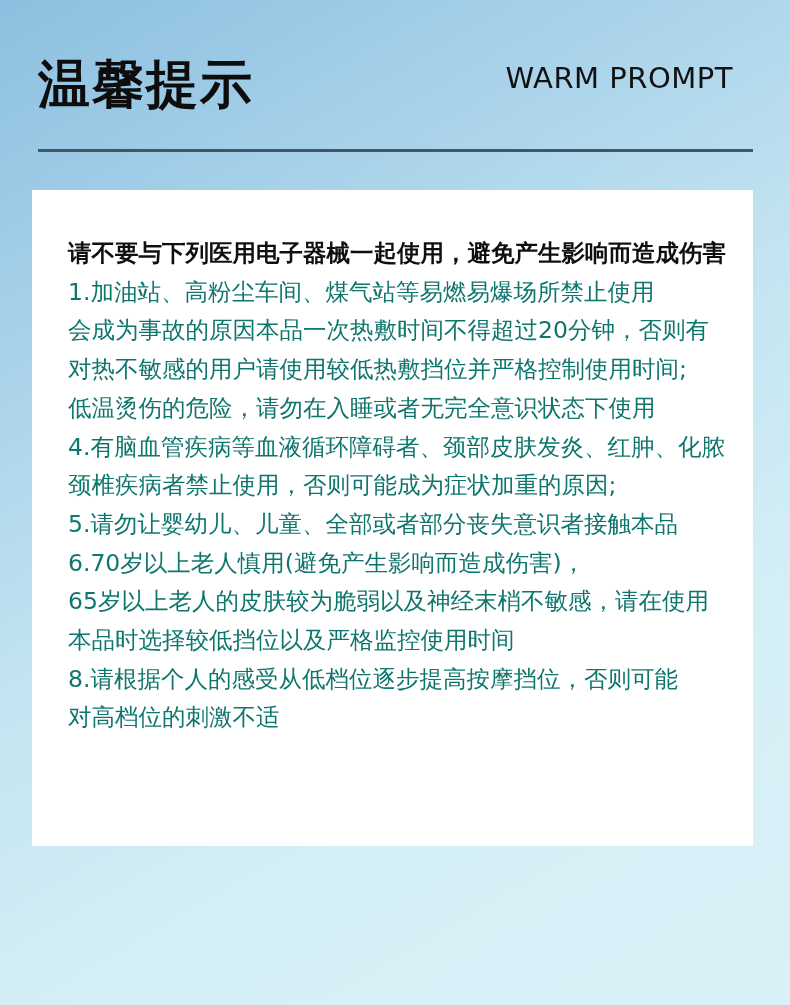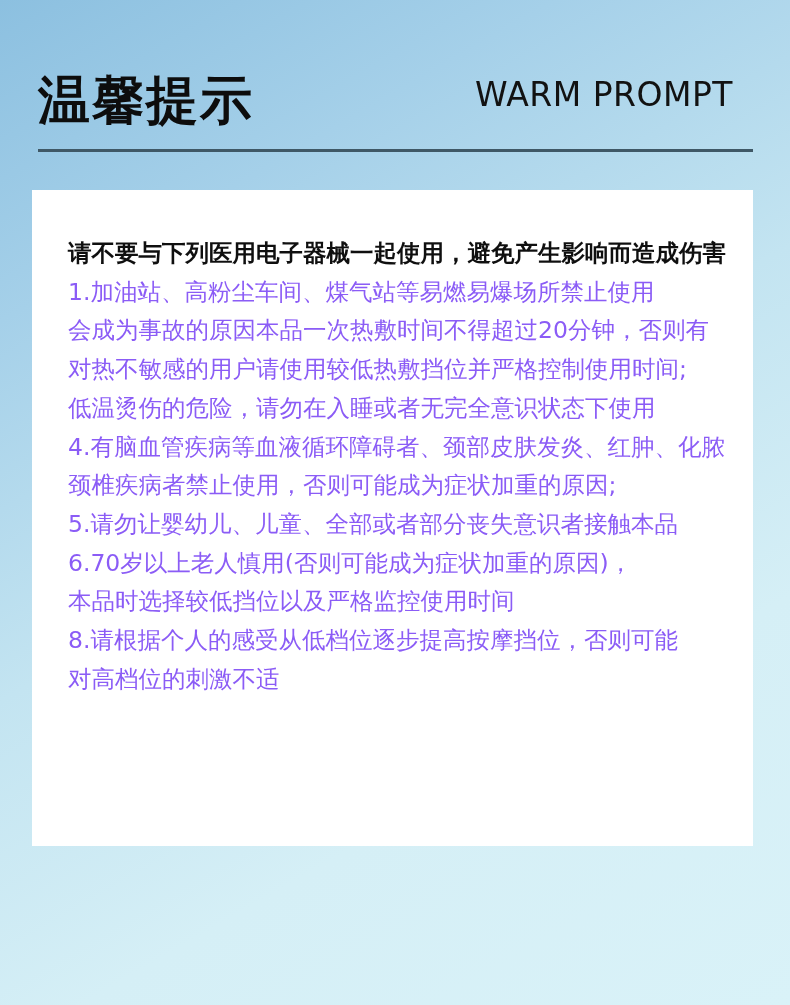--- a/index.html
+++ b/index.html
@@ -17,33 +17,33 @@
       #a5d0e9 22%,
       #c3e4f1 48%,
       #d5eff6 72%,
       #d9f2f8 100%);
   }
 
   
   .header-title-cn {
     position: absolute;
     left: 38px;
-    top: 72px;
+    top: 56px;
     font-size: 52px;
     font-weight: 900;
     color: #0d0d0d;
     letter-spacing: 2px;
     line-height: 1.1;
     white-space: nowrap;
   }
   .header-title-en {
     position: absolute;
     right: 57px;
-    top: 78px;
-    font-size: 33px;
+    top: 64px;
+    font-size: 29px;
     font-weight: 500;
     color: #121212;
     letter-spacing: 0.5px;
     line-height: 1;
     white-space: nowrap;
     text-align: center;
   }
   .header-divider {
     position: absolute;
     left: 38px;
@@ -64,21 +64,21 @@
   }
   .notice-text {
     position: absolute;
     left: 36px;
     top: 44px;
     width: 668px;
   }
   .notice-line {
     font-size: 23.5px;
     line-height: 38.7px;
-    color: #8b5cf6;
+    color: #0f766e;
     white-space: nowrap;
     font-weight: 400;
   }
   .notice-line.bold {
     font-weight: 700;
     color: #0f0f0f;
   }
 </style>
 </head>
 <body>
@@ -92,18 +92,19 @@
 <div class="notice-card">
   <div class="notice-text">
     <div class="notice-line bold">请不要与下列医用电子器械一起使用，避免产生影响而造成伤害</div>
     <div class="notice-line">1.加油站、高粉尘车间、煤气站等易燃易爆场所禁止使用</div>
     <div class="notice-line">会成为事故的原因本品一次热敷时间不得超过20分钟，否则有</div>
     <div class="notice-line">对热不敏感的用户请使用较低热敷挡位并严格控制使用时间;</div>
     <div class="notice-line">低温烫伤的危险，请勿在入睡或者无完全意识状态下使用</div>
     <div class="notice-line">4.有脑血管疾病等血液循环障碍者、颈部皮肤发炎、红肿、化脓</div>
     <div class="notice-line">颈椎疾病者禁止使用，否则可能成为症状加重的原因;</div>
     <div class="notice-line">5.请勿让婴幼儿、儿童、全部或者部分丧失意识者接触本品</div>
-    <div class="notice-line">6.70岁以上老人慎用(否则可能成为症状加重的原因)，</div>
+    <div class="notice-line">6.70岁以上老人慎用(避免产生影响而造成伤害)，</div>
+    <div class="notice-line">65岁以上老人的皮肤较为脆弱以及神经末梢不敏感，请在使用</div>
     <div class="notice-line">本品时选择较低挡位以及严格监控使用时间</div>
     <div class="notice-line">8.请根据个人的感受从低档位逐步提高按摩挡位，否则可能</div>
     <div class="notice-line">对高档位的刺激不适</div>
   </div>
 </div>
 
 </body></html>

